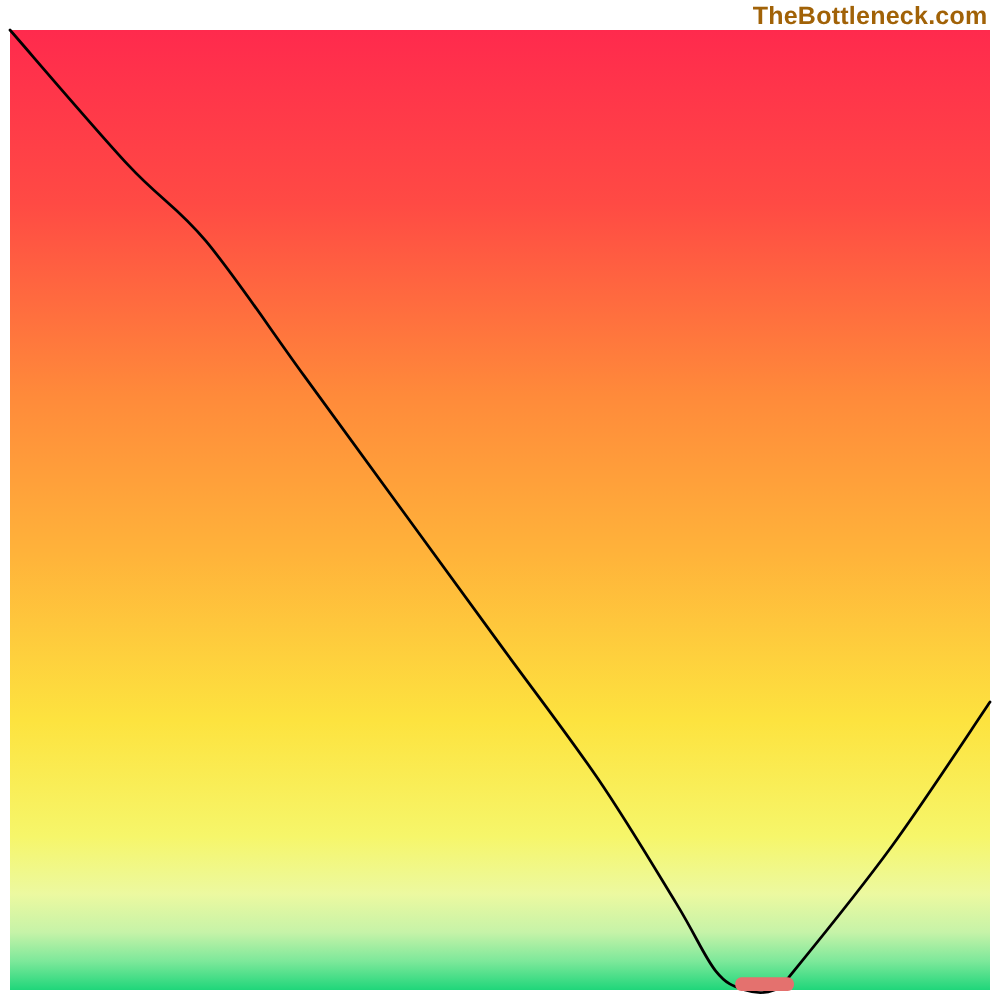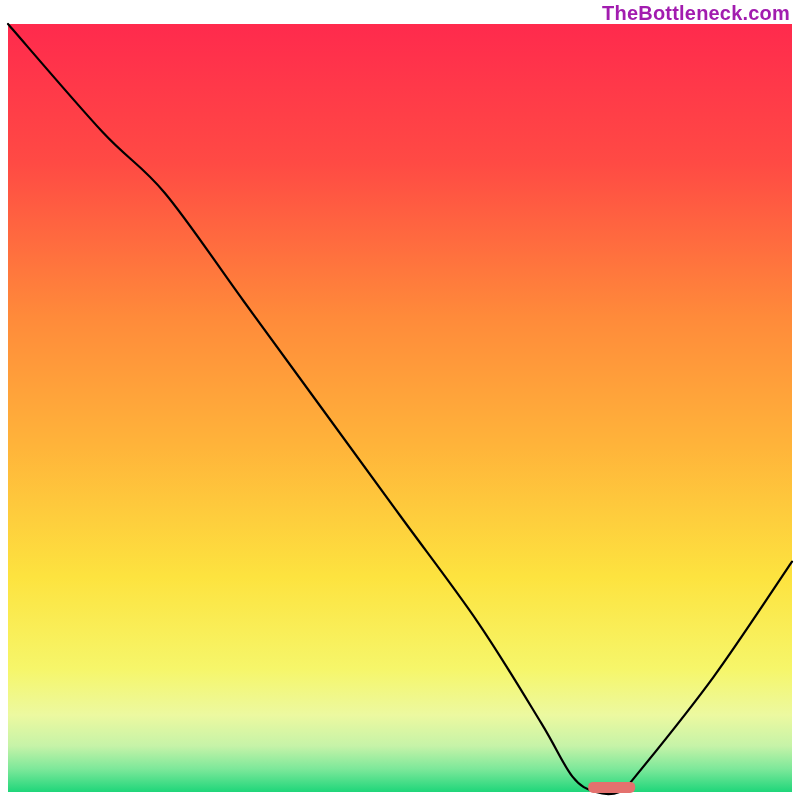--- a/index.html
+++ b/index.html
@@ -15,21 +15,21 @@
     position: relative;
     width: 800px;
     height: 800px;
   }
   .watermark {
     position: absolute;
     top: 2px;
     right: 10px;
     font-size: 20px;
     font-weight: 600;
-    color: #a21caf;
+    color: #a16207;
     letter-spacing: 0.2px;
   }
   svg.plot {
     position: absolute;
     left: 8px;
     top: 24px;
     width: 784px;
     height: 768px;
     overflow: visible;
   }

